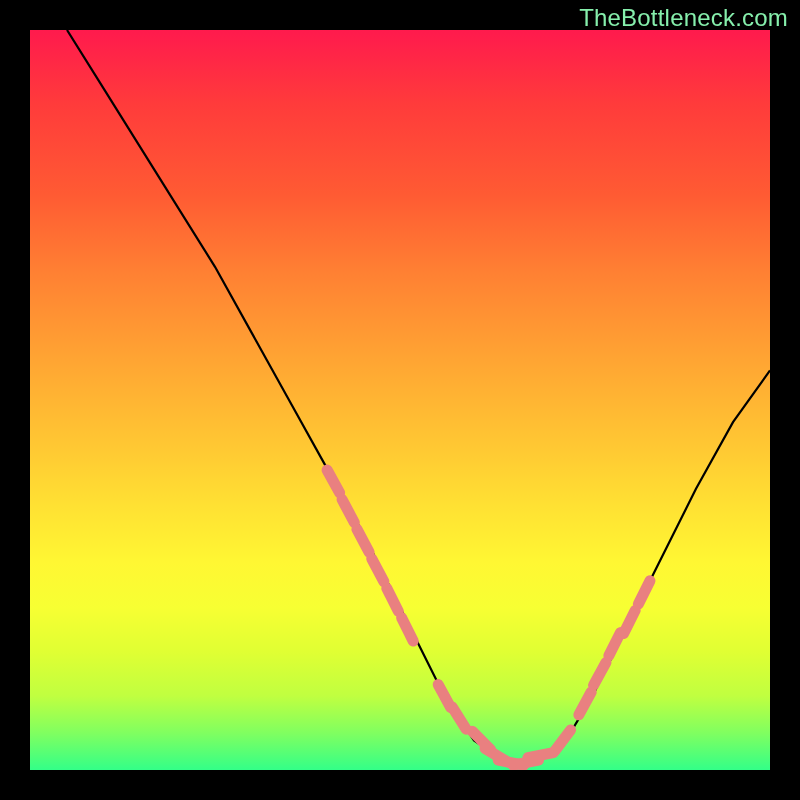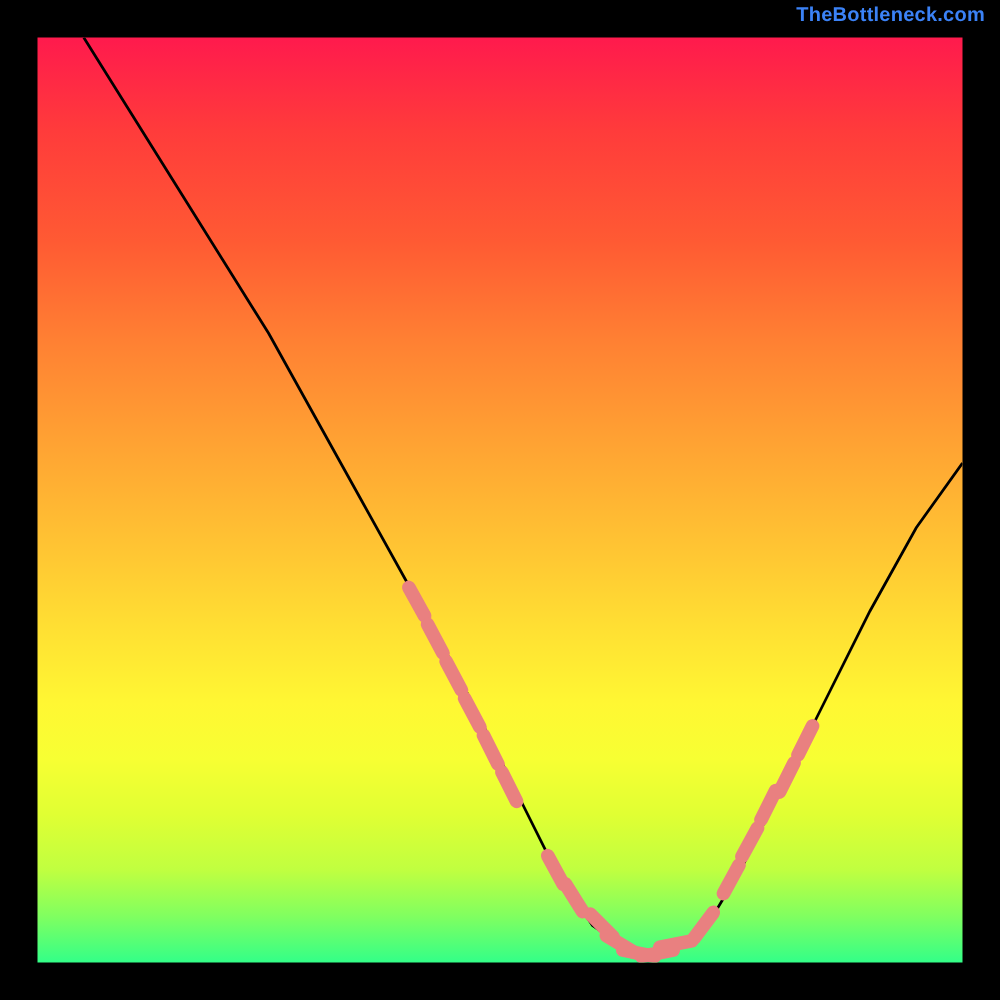--- a/index.html
+++ b/index.html
@@ -38,23 +38,23 @@
       #e0ff33 84%,
       #c0ff40 90%,
       #80ff60 95%,
       #33ff88 100%
     );
   }
   .watermark {
     position: absolute;
     top: 4px;
     right: 12px;
-    color: #3b82f6;
-    font-size: 16px;
-    font-weight: 700;
+    color: #86efac;
+    font-size: 24px;
+    font-weight: 400;
     letter-spacing: 0.2px;
   }
   svg.curve {
     position: absolute;
     top: 0;
     left: 0;
     width: 740px;
     height: 740px;
   }
 </style>

